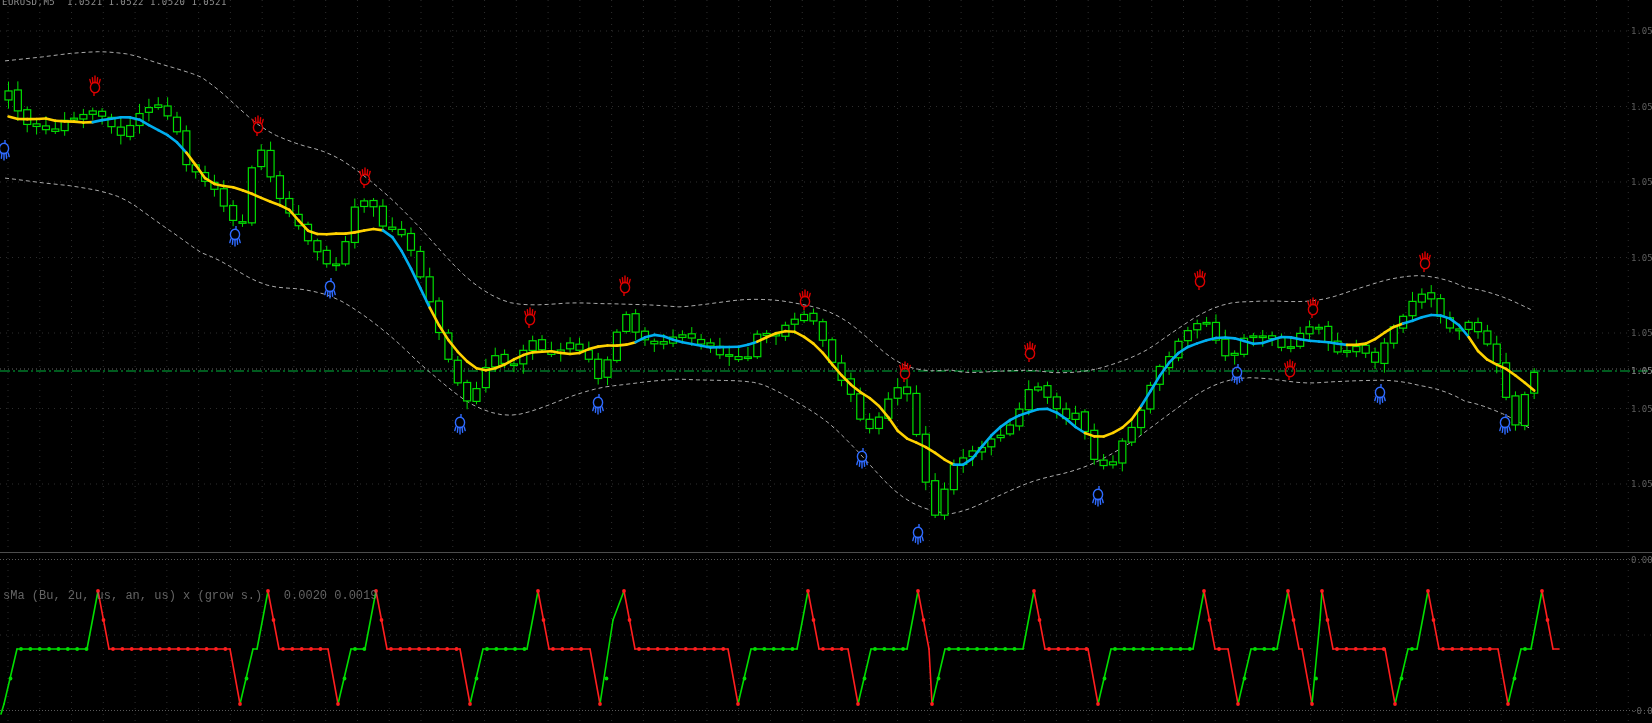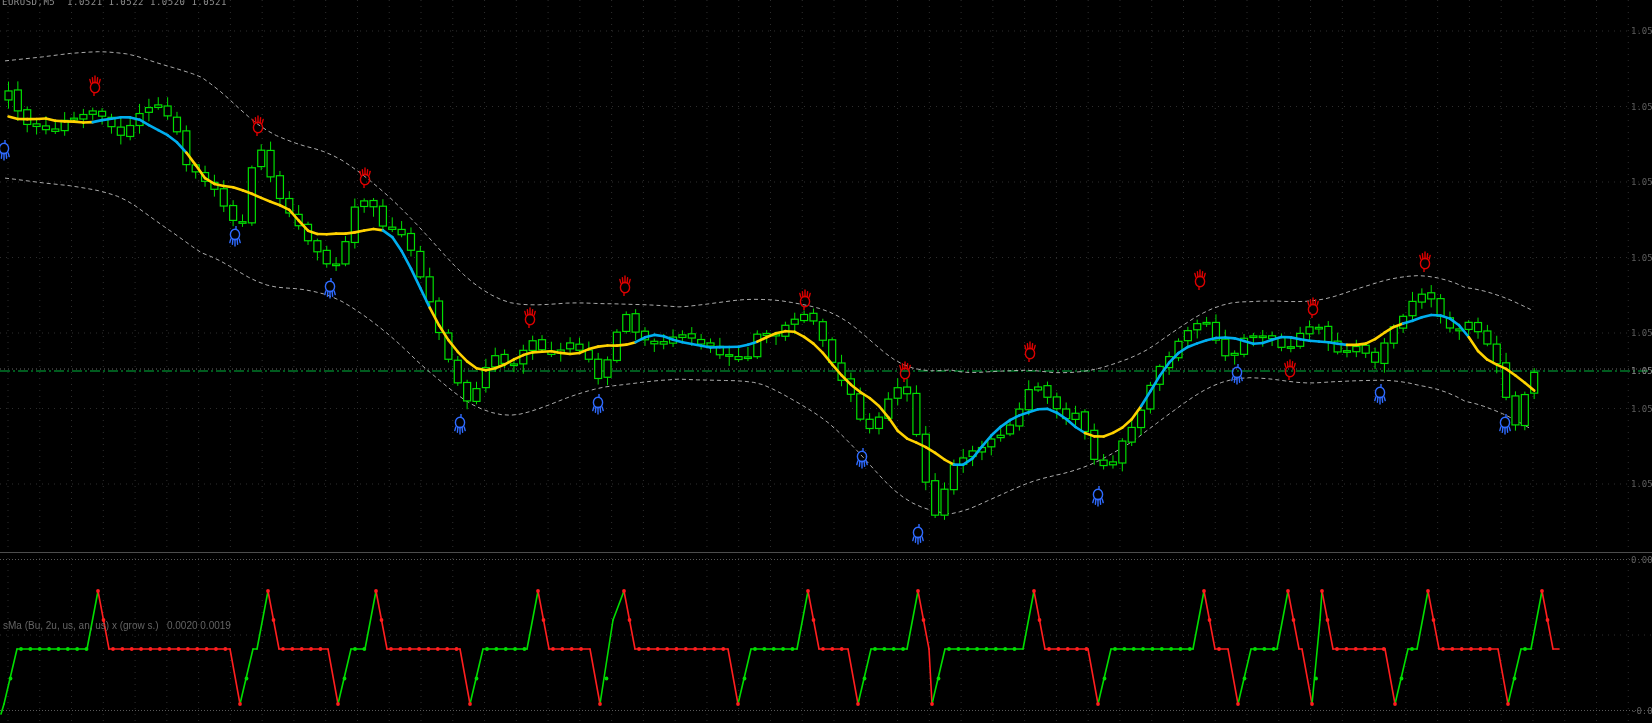--- a/index.html
+++ b/index.html
@@ -1,22 +1,22 @@
 <!DOCTYPE html>
 <html><head>
 <meta charset="utf-8">
 <style>
   html,body{margin:0;padding:0;background:#000;}
   .screen{position:relative;width:1652px;height:723px;background:#000;overflow:hidden;
           font-family:"Liberation Sans",sans-serif;}
   svg{position:absolute;left:0;top:0;}
   .ohlc{position:absolute;left:2px;top:-3px;color:#8f8f8f;font-size:9px;letter-spacing:.5px;
         font-family:"DejaVu Sans Mono",monospace;white-space:pre;}
-  .ind-label{position:absolute;left:3px;top:620px;color:#7d7d7d;font-size:10px;
-        font-family:Liberation Sans, sans-serif;white-space:pre;opacity:.8;}
+  .ind-label{position:absolute;left:3px;top:589px;color:#7d7d7d;font-size:12px;
+        font-family:Liberation Mono, monospace;white-space:pre;opacity:.8;}
 </style>
 </head>
 <body>
 
 <div class="screen">
   <svg id="cv" width="1652" height="723">
       <g>
         <line x1="8" y1="0" x2="8" y2="723" stroke="#2e2e2e" stroke-width="1" stroke-dasharray="1 5"></line>
         <line x1="39.769999999999996" y1="0" x2="39.769999999999996" y2="723" stroke="#2e2e2e" stroke-width="1" stroke-dasharray="1 5"></line>
         <line x1="71.53999999999999" y1="0" x2="71.53999999999999" y2="723" stroke="#2e2e2e" stroke-width="1" stroke-dasharray="1 5"></line>

